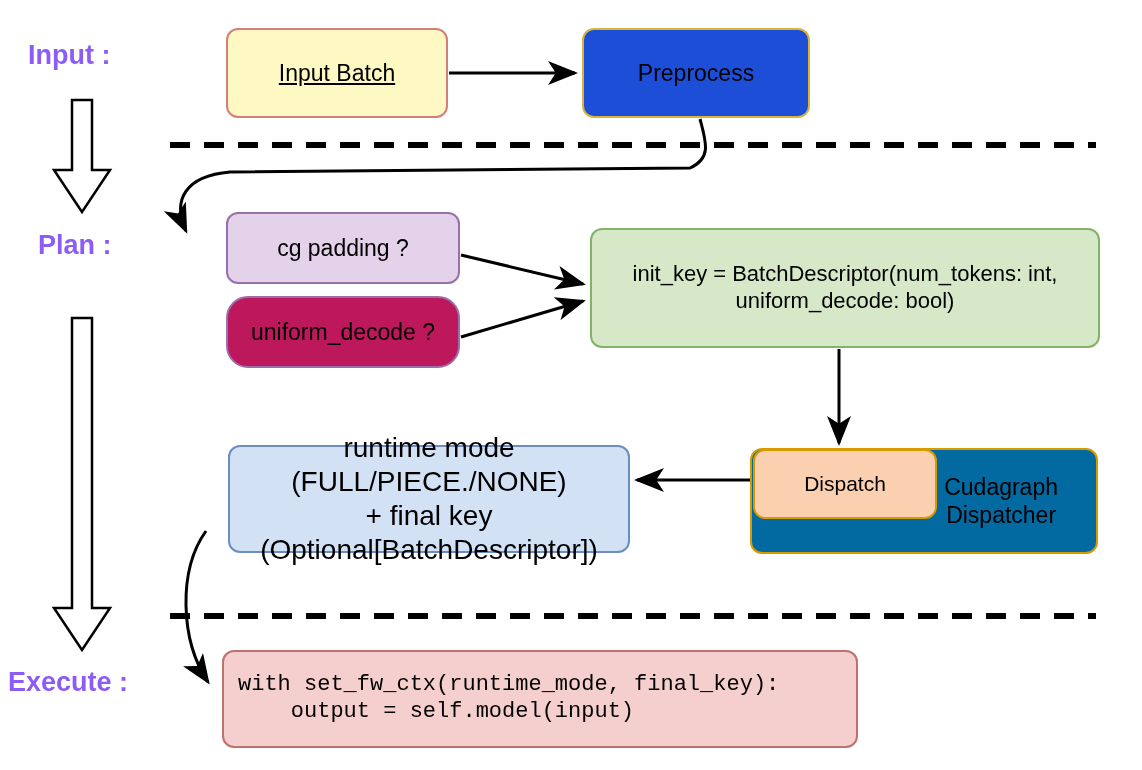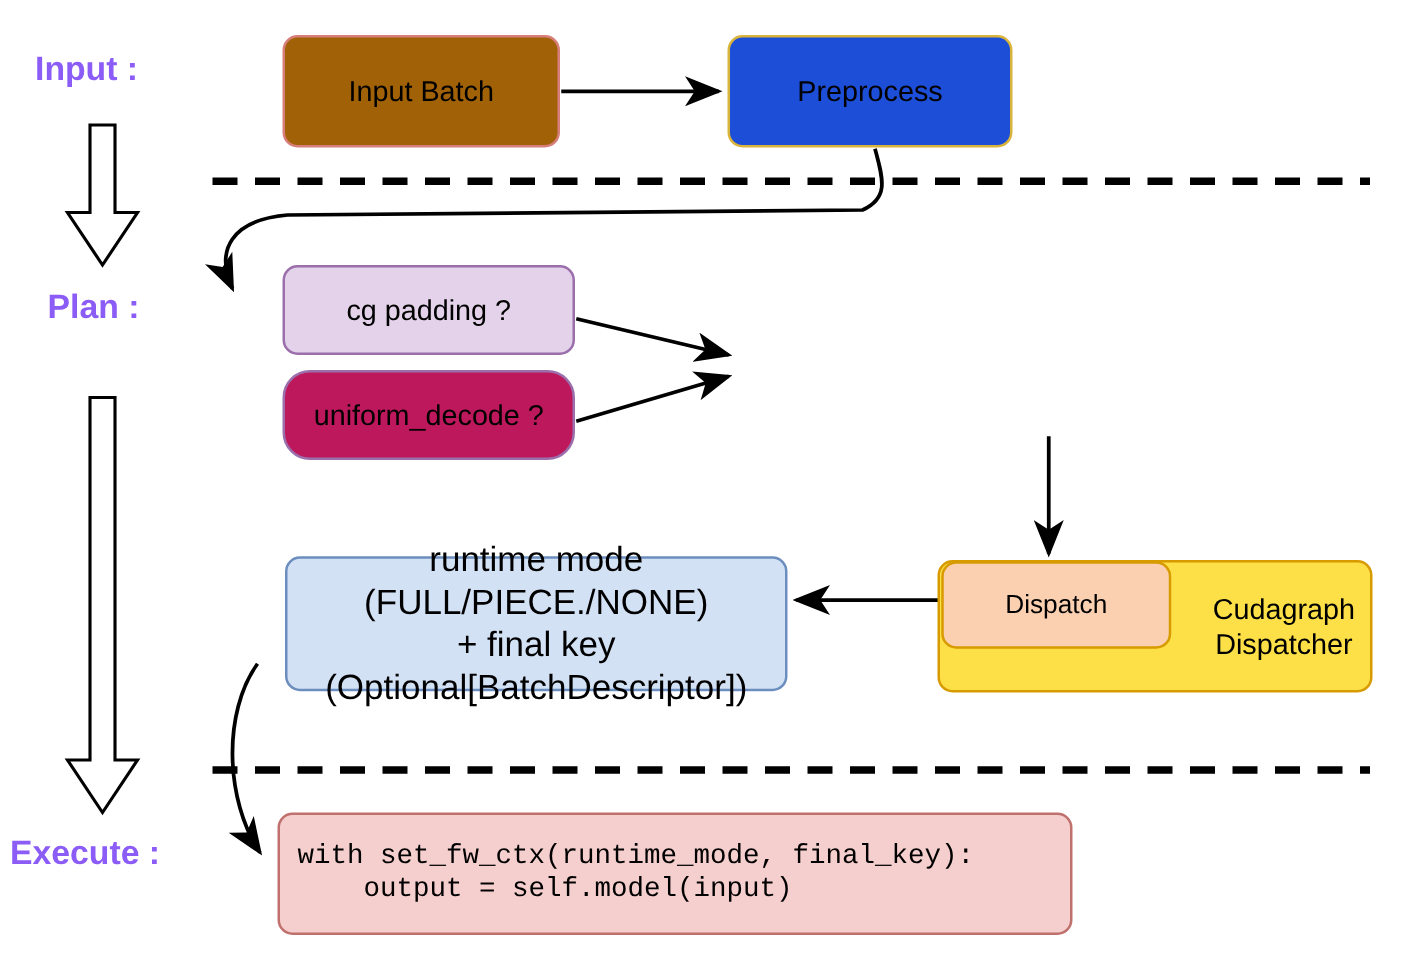--- a/index.html
+++ b/index.html
@@ -43,26 +43,26 @@
     font-weight: bold;
     color: #8b5cf6;
     white-space: nowrap;
   }
   .code-node {
     font-family: "Liberation Mono", "DejaVu Sans Mono", monospace;
     justify-content: flex-start;
     text-align: left;
     white-space: pre;
   }
-  #node-input-batch   { left:226px; top:28px;  width:222px; height:90px;  border-radius:12px; background:#a16207; border-color:#d77d7a; font-size:23px; }
+  #node-input-batch   { left:226px; top:28px;  width:222px; height:90px;  border-radius:12px; background:#fef9c3; border-color:#d77d7a; font-size:23px;text-decoration:underline; }
   #node-preprocess    { left:582px; top:28px;  width:228px; height:90px;  border-radius:12px; background:#1d4ed8; border-color:#d9b43c; font-size:23px; }
   #node-cg-padding    { left:226px; top:212px; width:234px; height:72px;  border-radius:12px; background:#e3d2e9; border-color:#9a6fab; font-size:23px; }
   #node-uniform-decode{ left:226px; top:296px; width:234px; height:72px;  border-radius:22px; background:#be185d; border-color:#9a6fab; font-size:23px; }
   #node-init-key      { left:590px; top:228px; width:510px; height:120px; border-radius:12px; background:#d6e8c8; border-color:#82b366; font-size:22px; padding:0 12px; }
-  #node-cudagraph-dispatcher { left:750px; top:448px; width:348px; height:106px; border-radius:12px; background:#fde047; border-color:#d79b00; font-size:23px; justify-content:flex-end; padding-right:12px; }
+  #node-cudagraph-dispatcher { left:750px; top:448px; width:348px; height:106px; border-radius:12px; background:#0369a1; border-color:#d79b00; font-size:23px; justify-content:flex-end; padding-right:38px; }
   #node-dispatch      { left:753px; top:449px; width:184px; height:70px;  border-radius:12px; background:#fad0b1; border-color:#d79b00; font-size:21px; }
   #node-runtime-mode  { left:228px; top:445px; width:402px; height:108px; border-radius:12px; background:#d3e1f5; border-color:#6c8ebf; font-size:28px; }
   #node-exec-code     { left:222px; top:650px; width:636px; height:98px;  border-radius:12px; background:#f5cfcd; border-color:#c0706d; font-size:22px; padding-left:14px; }
   #label-input   { left:28px;  top:40px;  font-size:27px; }
   #label-plan    { left:38px;  top:230px; font-size:27px; }
   #label-execute { left:8px;   top:667px; font-size:27px; }
 </style>
 </head>
 <body>
 
@@ -105,20 +105,22 @@
   <div class="stage-label" id="label-execute">Execute :</div>
 
   <div class="node" id="node-input-batch">Input Batch</div>
 
   <div class="node" id="node-preprocess">Preprocess</div>
 
   <div class="node" id="node-cg-padding">cg padding ?</div>
 
   <div class="node" id="node-uniform-decode">uniform_decode ?</div>
 
+  <div class="node" id="node-init-key">init_key = BatchDescriptor(num_tokens: int,
+uniform_decode: bool)</div>
 
   <div class="node" id="node-cudagraph-dispatcher">Cudagraph
 Dispatcher</div>
 
   <div class="node" id="node-dispatch">Dispatch</div>
 
   <div class="node" id="node-runtime-mode">runtime mode (FULL/PIECE./NONE)
 + final key (Optional[BatchDescriptor])</div>
 
   <div class="node code-node" id="node-exec-code">with set_fw_ctx(runtime_mode, final_key):

